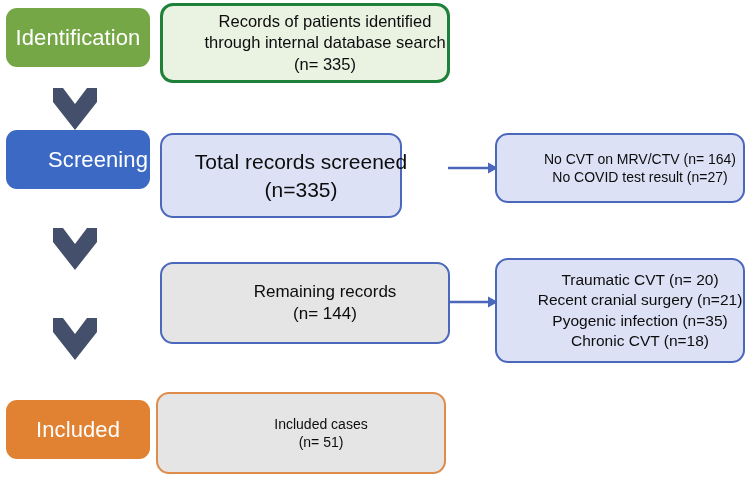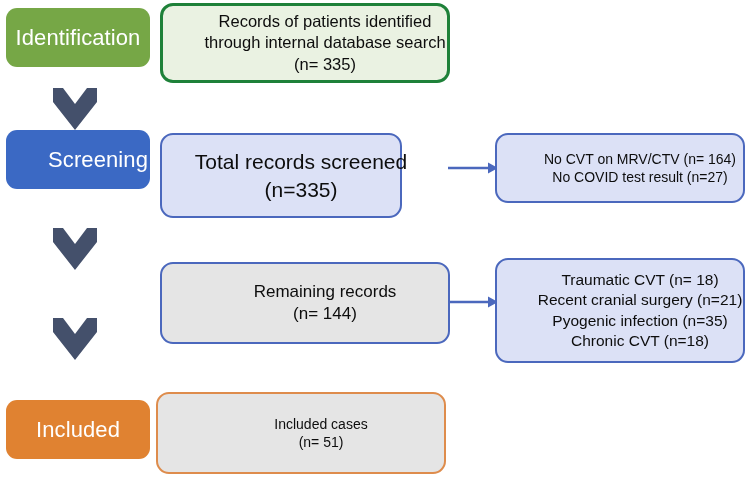--- a/index.html
+++ b/index.html
@@ -186,19 +186,19 @@
     <span class="ln">Included cases</span>
     <span class="ln">(n= 51)</span>
   </div>
 
   <div class="node node-excl-screen">
     <span class="ln">No CVT on MRV/CTV (n= 164)</span>
     <span class="ln">No COVID test result (n=27)</span>
   </div>
 
   <div class="node node-excl-remaining">
-    <span class="ln">Traumatic CVT (n= 18)</span>
+    <span class="ln">Traumatic CVT (n= 20)</span>
     <span class="ln">Recent cranial surgery (n=21)</span>
     <span class="ln">Pyogenic infection (n=35)</span>
     <span class="ln">Chronic CVT (n=18)</span>
   </div>
 
 </div>
 
 </body></html>

